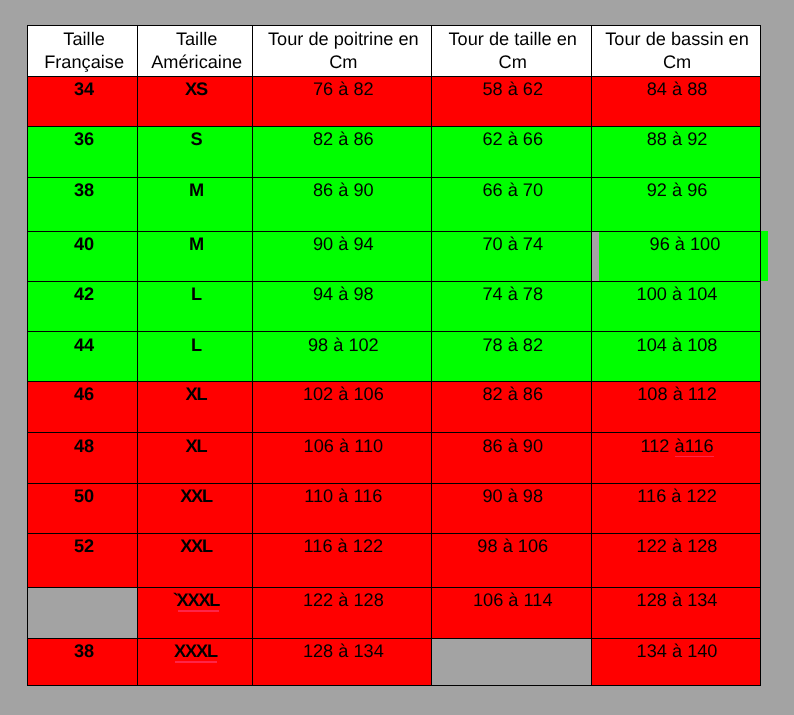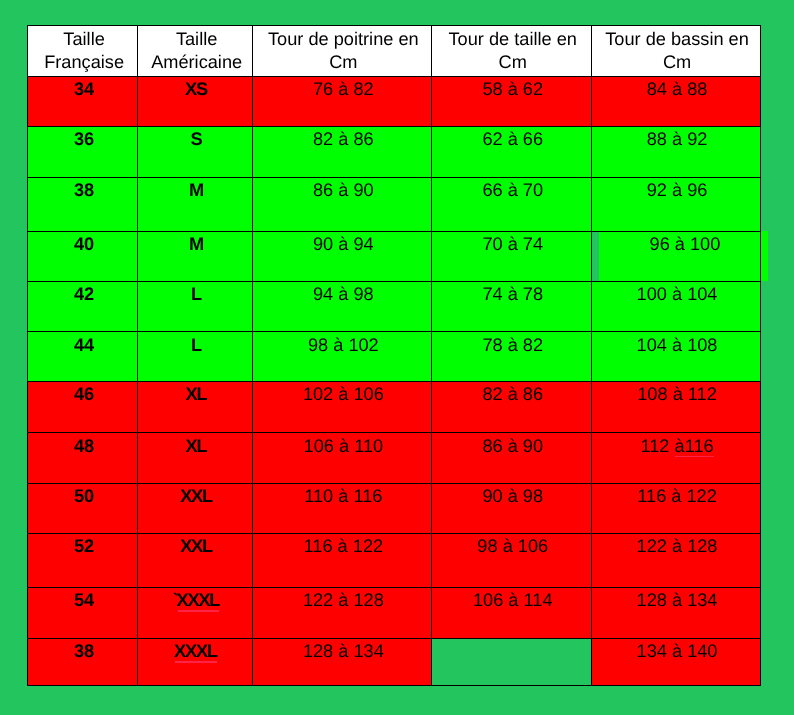--- a/index.html
+++ b/index.html
@@ -13,21 +13,21 @@
     height: 715px;
     overflow: hidden;
     font-family: "Liberation Sans", sans-serif;
     -webkit-font-smoothing: antialiased;
     text-rendering: geometricPrecision;
   }
   .page {
     position: relative;
     width: 794px;
     height: 715px;
-    background: #22c55e;
+    background: #a3a3a3;
     overflow: hidden;
   }
   .grid {
     position: absolute;
     left: 0;
     top: 0;
     width: 794px;
     height: 715px;
   }
   .cell {
@@ -248,23 +248,20 @@
         <span class="txt l1">XXL</span>
       </div>
       <div class="cell dat bg-red" style="left: 252.3px; top: 533.4px; width: 179.5px; height: 53.8px;">
         <span class="txt l1">116 à 122</span>
       </div>
       <div class="cell dat bg-red" style="left: 431.8px; top: 533.4px; width: 159.3px; height: 53.8px;">
         <span class="txt l1">98 à 106</span>
       </div>
       <div class="cell dat bg-red" style="left: 591.1px; top: 533.4px; width: 169.3px; height: 53.8px;">
         <span class="txt l1">122 à 128</span>
-      </div>
-      <div class="cell dat bg-red bold shift" style="left: 27.2px; top: 587.2px; width: 110.2px; height: 51.2px;">
-        <span class="txt l1">54</span>
       </div>
       <div class="cell dat bg-red bold shift tight" style="left: 137.4px; top: 587.2px; width: 114.9px; height: 51.2px;">
         <span class="txt l1">`<span class="sq">XXXL</span></span>
       </div>
       <div class="cell dat bg-red" style="left: 252.3px; top: 587.2px; width: 179.5px; height: 51.2px;">
         <span class="txt l1">122 à 128</span>
       </div>
       <div class="cell dat bg-red" style="left: 431.8px; top: 587.2px; width: 159.3px; height: 51.2px;">
         <span class="txt l1">106 à 114</span>
       </div>

